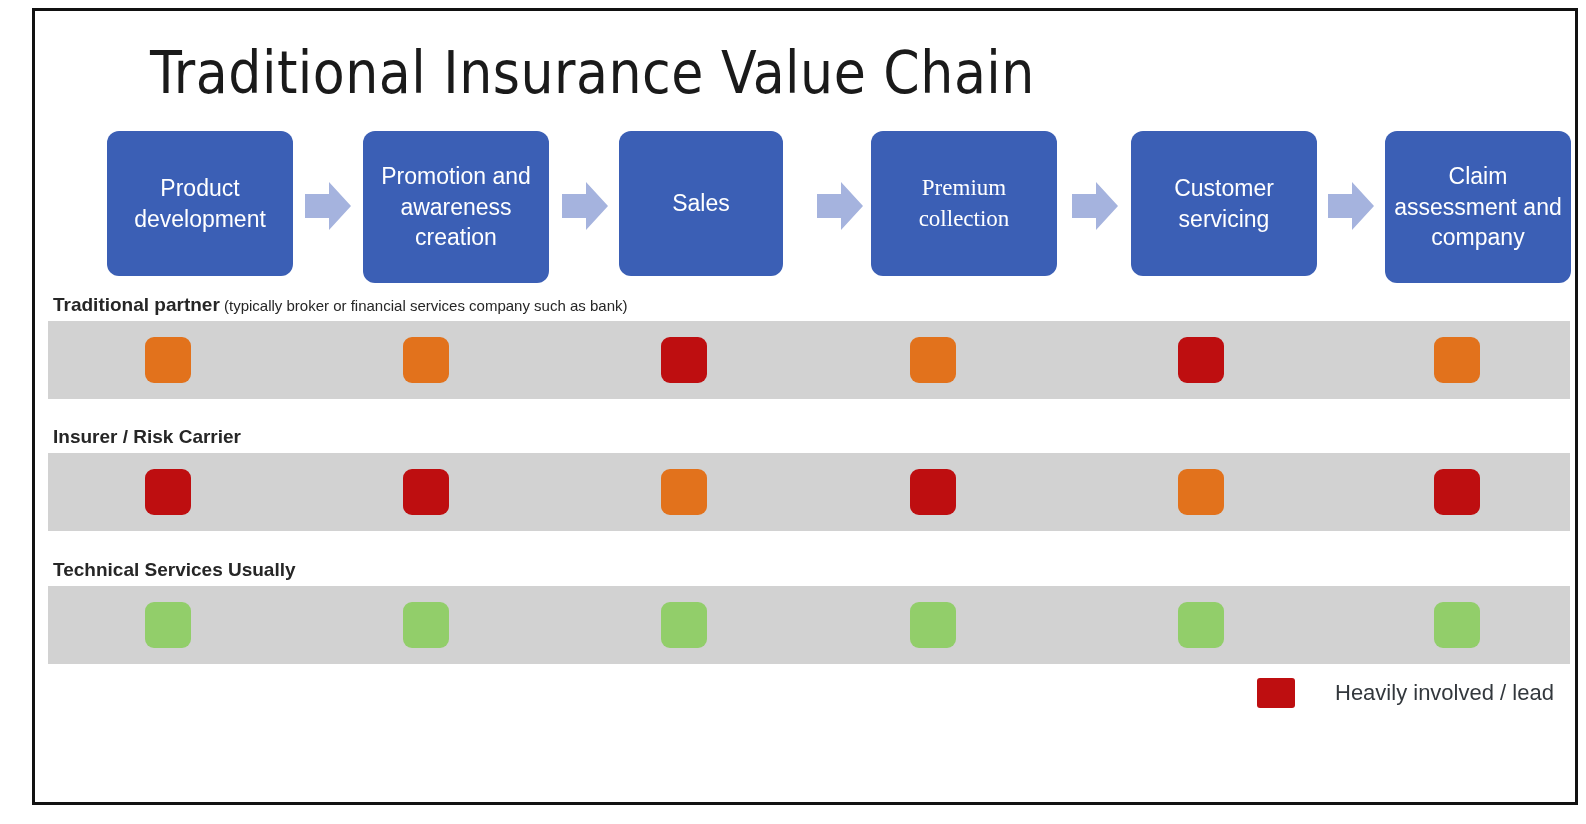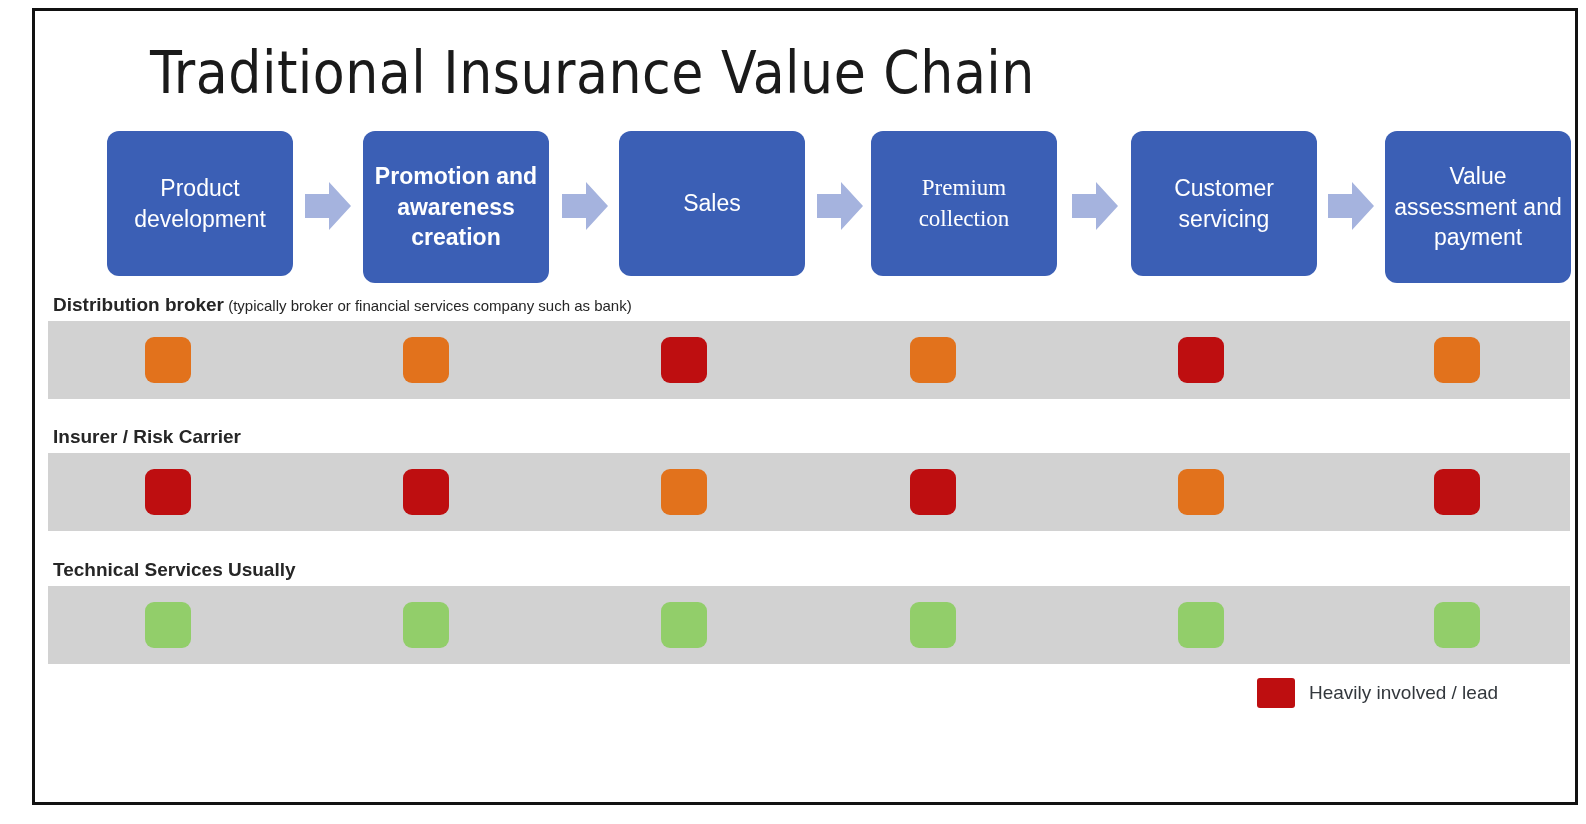--- a/index.html
+++ b/index.html
@@ -110,46 +110,46 @@
     align-items: center;
     height: 43px;
   }
   .legend-swatch {
     width: 38px;
     height: 30px;
     border-radius: 3px;
     flex: 0 0 auto;
   }
   .legend-text {
-    margin-left: 14px;
-    font-size: 19px;
+    margin-left: 40px;
+    font-size: 22px;
     color: #33383d;
     white-space: nowrap;
   }
 </style>
 </head>
 <body>
 
 <div class="frame">
 
   <div class="title">Traditional Insurance Value Chain</div>
 
   <div class="chain">
 
     <div class="step" style="left:34px;  top:10px;  width:186px; height:145px;">Product development</div>
 
-    <div class="step" style="left:290px; top:10px;  width:186px; height:152px;font-weight:bold;">Promotion and awareness creation</div>
-
-    <div class="step" style="left:546px; top:10px;  width:186px; height:145px;">Sales</div>
+    <div class="step" style="left:290px; top:10px;  width:186px; height:152px;">Promotion and awareness creation</div>
+
+    <div class="step" style="left:546px; top:10px;  width:164px; height:145px;">Sales</div>
 
     <div class="step" style="left:798px; top:10px;  width:186px; height:145px;font-family:Liberation Serif, serif;">Premium collection</div>
 
     <div class="step" style="left:1058px; top:10px; width:186px; height:145px;">Customer servicing</div>
 
-    <div class="step" style="left:1312px; top:10px; width:186px; height:152px;">Value assessment and payment</div>
+    <div class="step" style="left:1312px; top:10px; width:186px; height:152px;">Claim assessment and company</div>
 
     <div class="arrow" style="left:232px;">
       <svg viewBox="0 0 46 56">
           <path d="M0,16 L24,16 L24,4 L46,28 L24,52 L24,40 L0,40 Z" fill="#A5B3DE"></path>
         </svg>
     </div>
     <div class="arrow" style="left:489px;">
       <svg viewBox="0 0 46 56">
           <path d="M0,16 L24,16 L24,4 L46,28 L24,52 L24,40 L0,40 Z" fill="#A5B3DE"></path>
         </svg>
@@ -165,21 +165,21 @@
         </svg>
     </div>
     <div class="arrow" style="left:1255px;">
       <svg viewBox="0 0 46 56">
           <path d="M0,16 L24,16 L24,4 L46,28 L24,52 L24,40 L0,40 Z" fill="#A5B3DE"></path>
         </svg>
     </div>
   </div>
 
   <div class="row-label" style="top:283px;">
-    <b>Distribution broker</b><span class="sub"> (typically broker or financial services company such as bank)</span>
+    <b>Traditional partner</b><span class="sub"> (typically broker or financial services company such as bank)</span>
   </div>
   <div class="band" style="top:310px;">
     <div class="cell" style="left: 97px; background: rgb(226, 114, 28);"></div>
     <div class="cell" style="left: 355px; background: rgb(226, 114, 28);"></div>
     <div class="cell" style="left: 613px; background: rgb(190, 14, 16);"></div>
     <div class="cell" style="left: 862px; background: rgb(226, 114, 28);"></div>
     <div class="cell" style="left: 1130px; background: rgb(190, 14, 16);"></div>
     <div class="cell" style="left: 1386px; background: rgb(226, 114, 28);"></div>
   </div>
 

